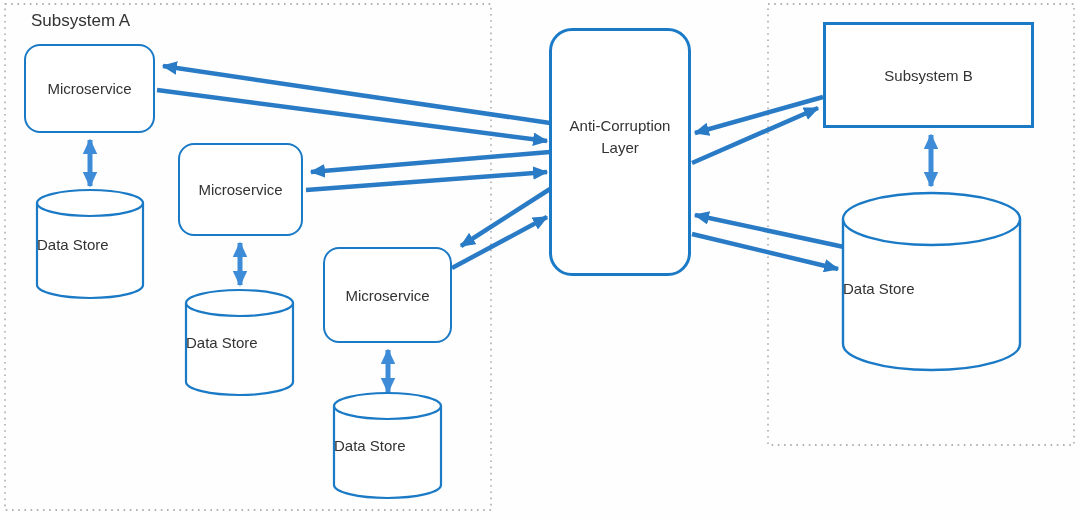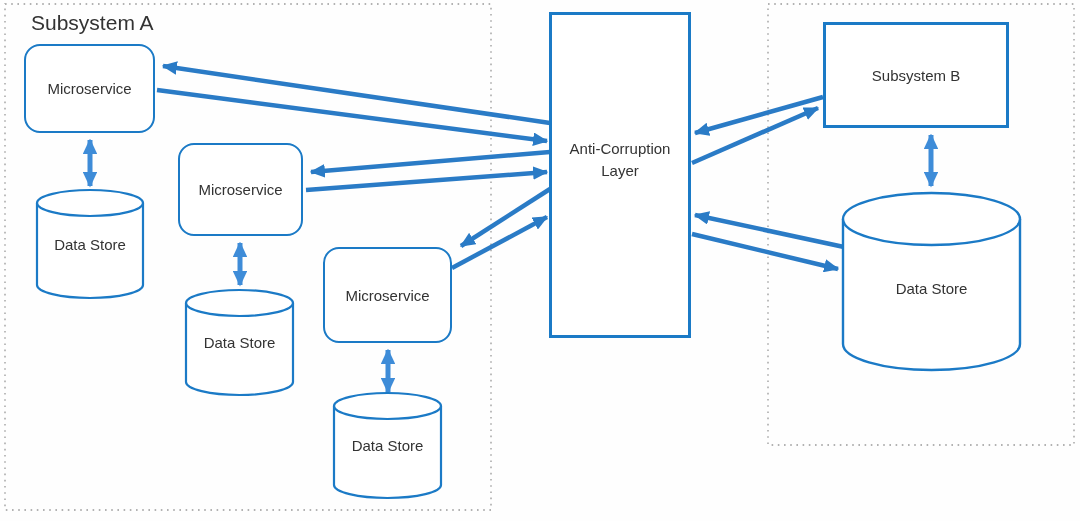--- a/index.html
+++ b/index.html
@@ -18,25 +18,25 @@
   .canvas svg{position:absolute;left:0;top:0;}
   .node{
     position:absolute;box-sizing:border-box;background:#fff;
     display:flex;align-items:center;justify-content:center;text-align:center;
     font-size:15px;color:var(--text);
   }
   .ms{border:2.5px solid var(--shape-border);border-radius:16px;text-align:center;}
   .bigbox{border:3px solid var(--shape-border);border-radius:0;}
   .acl span{transform:translateY(-15px);line-height:22px;padding:0 14px;}
   .cyl-label{
-    position:absolute;display:flex;align-items:center;justify-content:center;
+    position:absolute;display:flex;align-items:center;justify-content:flex-start;
     font-size:15px;color:var(--text);pointer-events:none;
   }
   .group-label{
-    position:absolute;font-size:21px;color:var(--text);
+    position:absolute;font-size:17px;color:var(--text);
   }
   .group-rect{fill:none;stroke:var(--group-border);stroke-width:1.3;stroke-dasharray:1.6 4.6;}
   .cyl{fill:#ffffff;stroke:var(--shape-border);stroke-width:2.2;}
   .cyl-big{stroke-width:2.4;}
   .arrow{stroke:var(--arrow);stroke-width:4.5;fill:none;}
   .varrow{stroke:var(--vertical-arrow);stroke-width:5;fill:none;}
   .head-a{fill:var(--arrow);}
   .head-v{fill:var(--vertical-arrow);}
 </style>
 </head>
@@ -97,25 +97,25 @@
   <div class="node ms" style="left:24px;top:44px;width:131px;height:89px;">
     <span>Microservice</span>
   </div>
   <div class="node ms" style="left:178px;top:143px;width:125px;height:93px;">
     <span>Microservice</span>
   </div>
   <div class="node ms" style="left:323px;top:247px;width:129px;height:96px;">
     <span>Microservice</span>
   </div>
 
-  <div class="node bigbox acl" style="left:549px;top:12px;width:142px;height:326px;">
+  <div class="node bigbox acl" style="left:549px;top:28px;width:142px;height:248px;border-radius:23px;">
     <span>Anti-Corruption Layer</span>
   </div>
 
-  <div class="node bigbox" style="left:823px;top:22px;width:186px;height:106px;">
+  <div class="node bigbox" style="left:823px;top:22px;width:211px;height:106px;">
     <span>Subsystem B</span>
   </div>
 
   <div class="cyl-label" style="left:37px;top:190px;width:106px;height:108px;">
     <span>Data Store</span>
   </div>
   <div class="cyl-label" style="left:186px;top:290px;width:107px;height:105px;">
     <span>Data Store</span>
   </div>
   <div class="cyl-label" style="left:334px;top:393px;width:107px;height:105px;">

